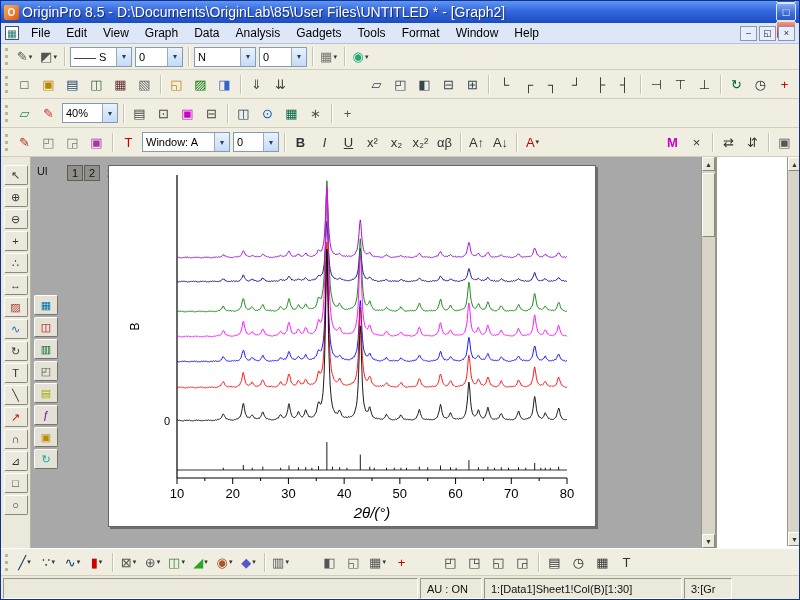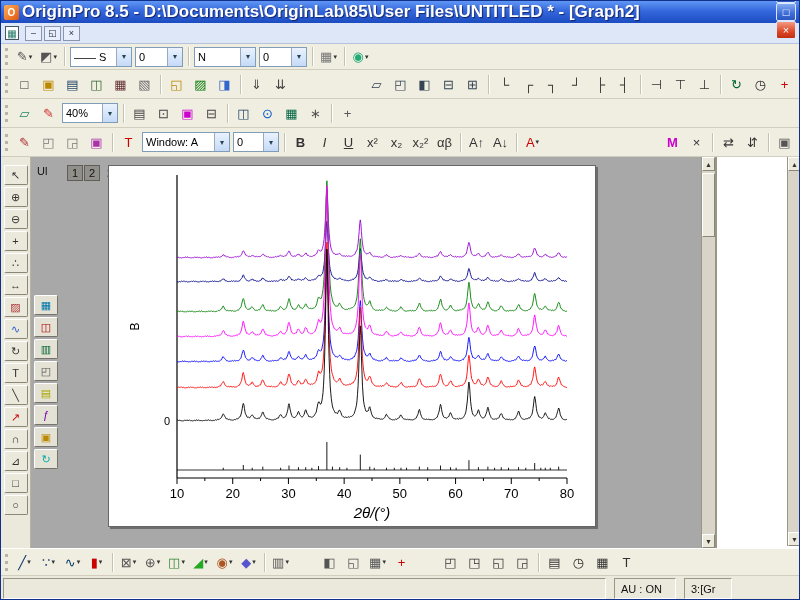--- a/index.html
+++ b/index.html
@@ -5,21 +5,21 @@
   *{box-sizing:border-box;margin:0;padding:0}
   html,body{width:800px;height:600px;overflow:hidden}
   body{font-family:"Liberation Sans",sans-serif;font-size:11px;background:#ece9dd}
   #app{position:absolute;inset:0;border:1px solid #10308c;background:#ece9dd;overflow:hidden}
 
   
   #titlebar{height:22px;display:flex;align-items:center;gap:3px;padding:0 3px;
     background:linear-gradient(180deg,#5f97f5 0%,#3567dd 45%,#1c4cc0 100%)}
   #app-icon{width:15px;height:15px;border-radius:2px;background:linear-gradient(135deg,#ffb056,#e05510);
     color:#fff;font-size:10px;display:flex;align-items:center;justify-content:center;font-weight:bold;flex:none}
-  #title-text{flex:1;color:#fff;font-size:17px;font-weight:bold;white-space:nowrap;overflow:hidden;
+  #title-text{flex:1;color:#fff;font-size:14px;font-weight:normal;white-space:nowrap;overflow:hidden;
     text-shadow:1px 1px 1px rgba(0,0,40,.6)}
   .win-btn{width:20px;height:18px;border:1px solid #dce8ff;border-radius:2px;color:#fff;font-size:11px;
     display:flex;align-items:center;justify-content:center;margin-left:1px;flex:none;
     background:linear-gradient(180deg,#86acf2,#3d6cd8 60%,#2c56c0)}
   .win-btn.close{background:linear-gradient(180deg,#f29a84,#dd4826 60%,#c03010)}
 
   
   #menubar{height:21px;display:flex;align-items:center;background:#dde7f7;border-bottom:1px solid #b7c3da;padding:0 2px}
   #doc-icon{width:14px;height:14px;margin:0 4px 0 2px;background:#fff;border:1px solid #456;color:#276;
     font-size:10px;display:flex;align-items:center;justify-content:center;flex:none}
@@ -75,21 +75,21 @@
 
   #right-panel{position:absolute;left:714px;top:0;width:86px;height:391px;background:#fff;border-left:2px solid #9a9687}
   #rp-scroll{right:0;height:389px}
 
   
   #plot-toolbar{position:absolute;left:0;top:547px;width:800px;height:28px;border-top:1px solid #fff;
     display:flex;align-items:center;background:#f0ede1;border-bottom:1px solid #d2cebe;padding:1px 3px;gap:1px}
 
   
   #statusbar{position:absolute;left:0;top:575px;width:733px;height:25px;background:#ebe8dc;
-    display:flex;gap:8px;padding:2px;align-items:stretch}
+    display:flex;gap:2px;padding:2px;align-items:stretch}
   .status-seg{border:1px solid;border-color:#9a9687 #fff #fff #9a9687;font-size:11px;display:flex;
     align-items:center;padding:0 6px;white-space:nowrap;overflow:hidden;color:#111}
   #seg0{flex:1}#seg1{width:62px}#seg2{width:158px}#seg3{width:198px}#seg4{width:48px}
 </style>
 </head>
 <body>
 
 <div id="app">
 
   <div id="titlebar">
@@ -97,20 +97,33 @@
     <div id="title-text">OriginPro 8.5 - D:\Documents\OriginLab\85\User Files\UNTITLED * - [Graph2]</div>
     <div id="win-controls">
         <div class="win-btn">_</div>
         <div class="win-btn">□</div>
         <div class="win-btn close">×</div>
       </div>
   </div>
 
   <div id="menubar">
     <div id="doc-icon">▦</div>
+    <div id="menu-items">
+        <div class="menu-item">File</div>
+        <div class="menu-item">Edit</div>
+        <div class="menu-item">View</div>
+        <div class="menu-item">Graph</div>
+        <div class="menu-item">Data</div>
+        <div class="menu-item">Analysis</div>
+        <div class="menu-item">Gadgets</div>
+        <div class="menu-item">Tools</div>
+        <div class="menu-item">Format</div>
+        <div class="menu-item">Window</div>
+        <div class="menu-item">Help</div>
+      </div>
     <div id="child-controls">
         <div class="child-btn">–</div>
         <div class="child-btn">◱</div>
         <div class="child-btn">×</div>
       </div>
   </div>
 
   <div id="bar-style" class="toolbar">
       <div class="tb-grip"></div>
       <div class="tb-btn">
@@ -636,16 +649,17 @@
         <span class="glyph">▦</span>
       </div>
       <div class="tb-btn">
         <span class="glyph">T</span>
       </div>
     </div>
 
   <div id="statusbar">
     <div class="status-seg" id="seg0"></div>
     <div class="status-seg" id="seg1">AU : ON</div>
+    <div class="status-seg" id="seg3">1:[Data1]Sheet1!Col(B)[1:30]</div>
     <div class="status-seg" id="seg4">3:[Gr</div>
   </div>
 
 </div>
 
 </body></html>

